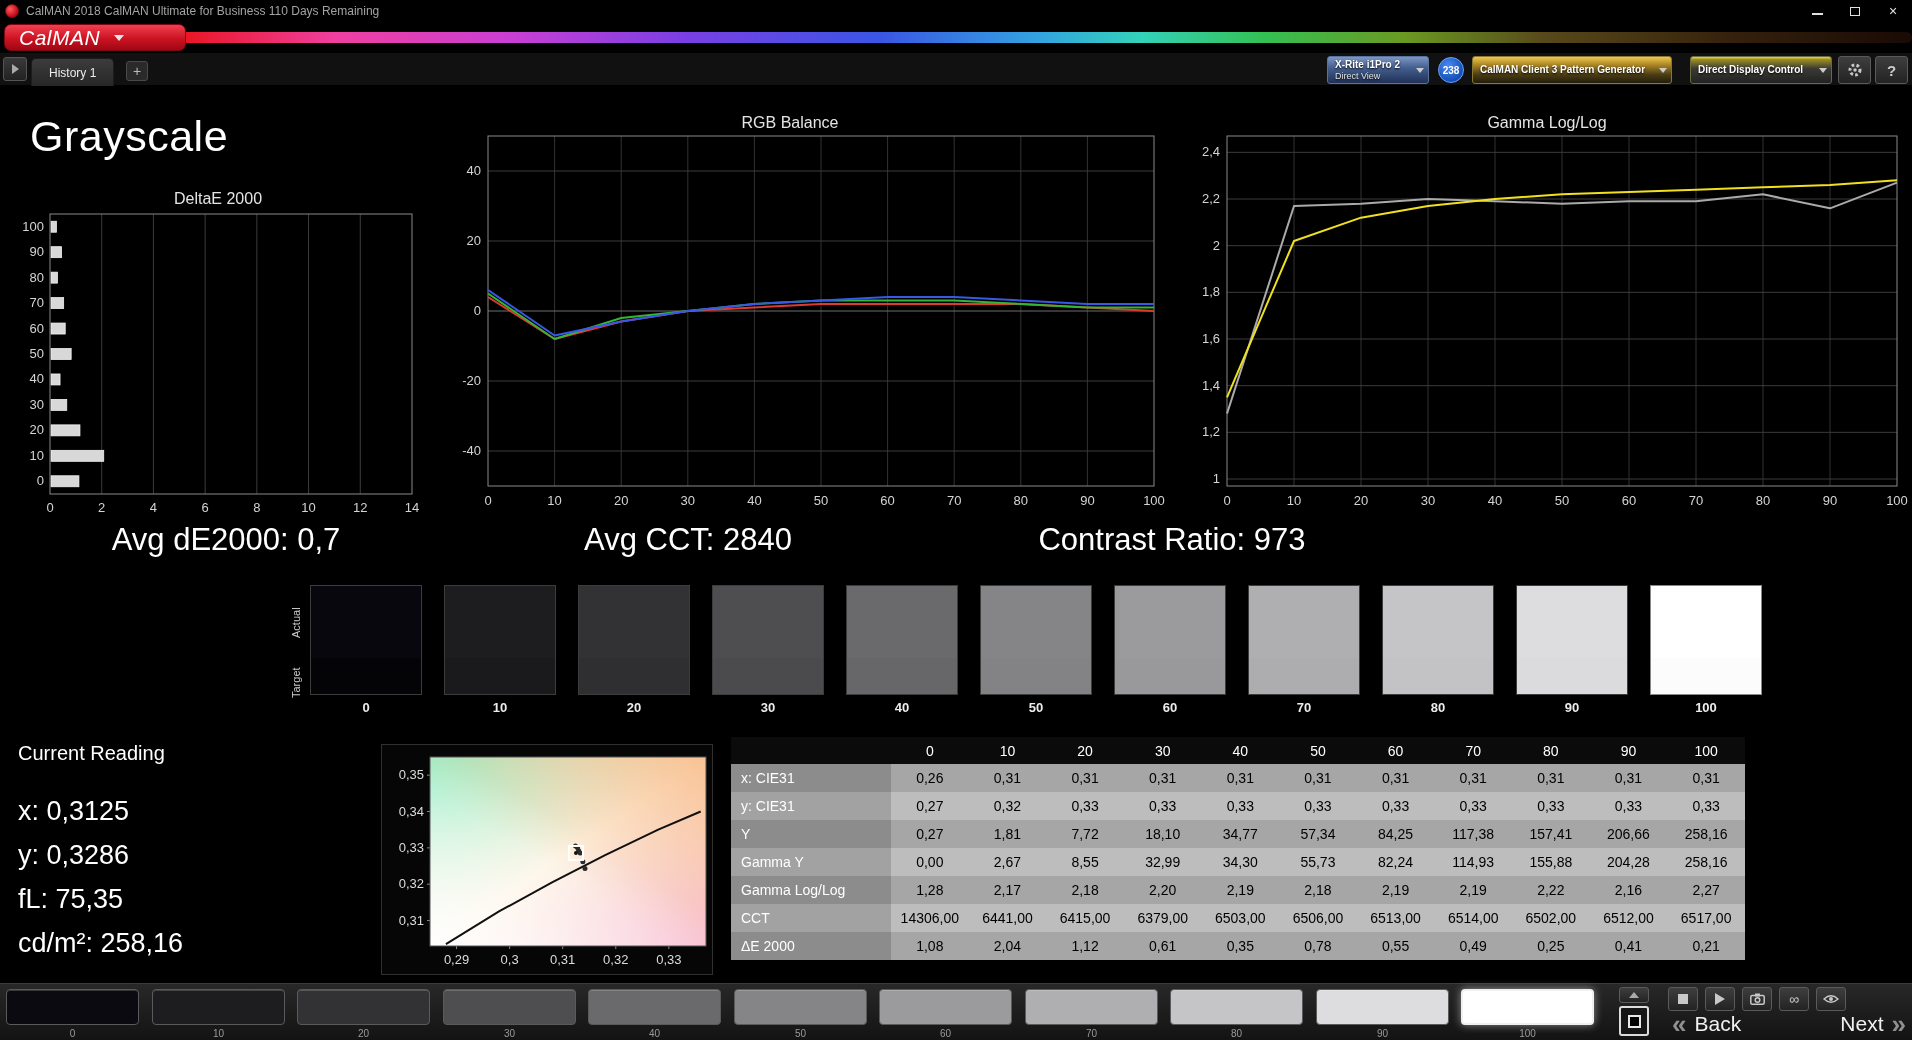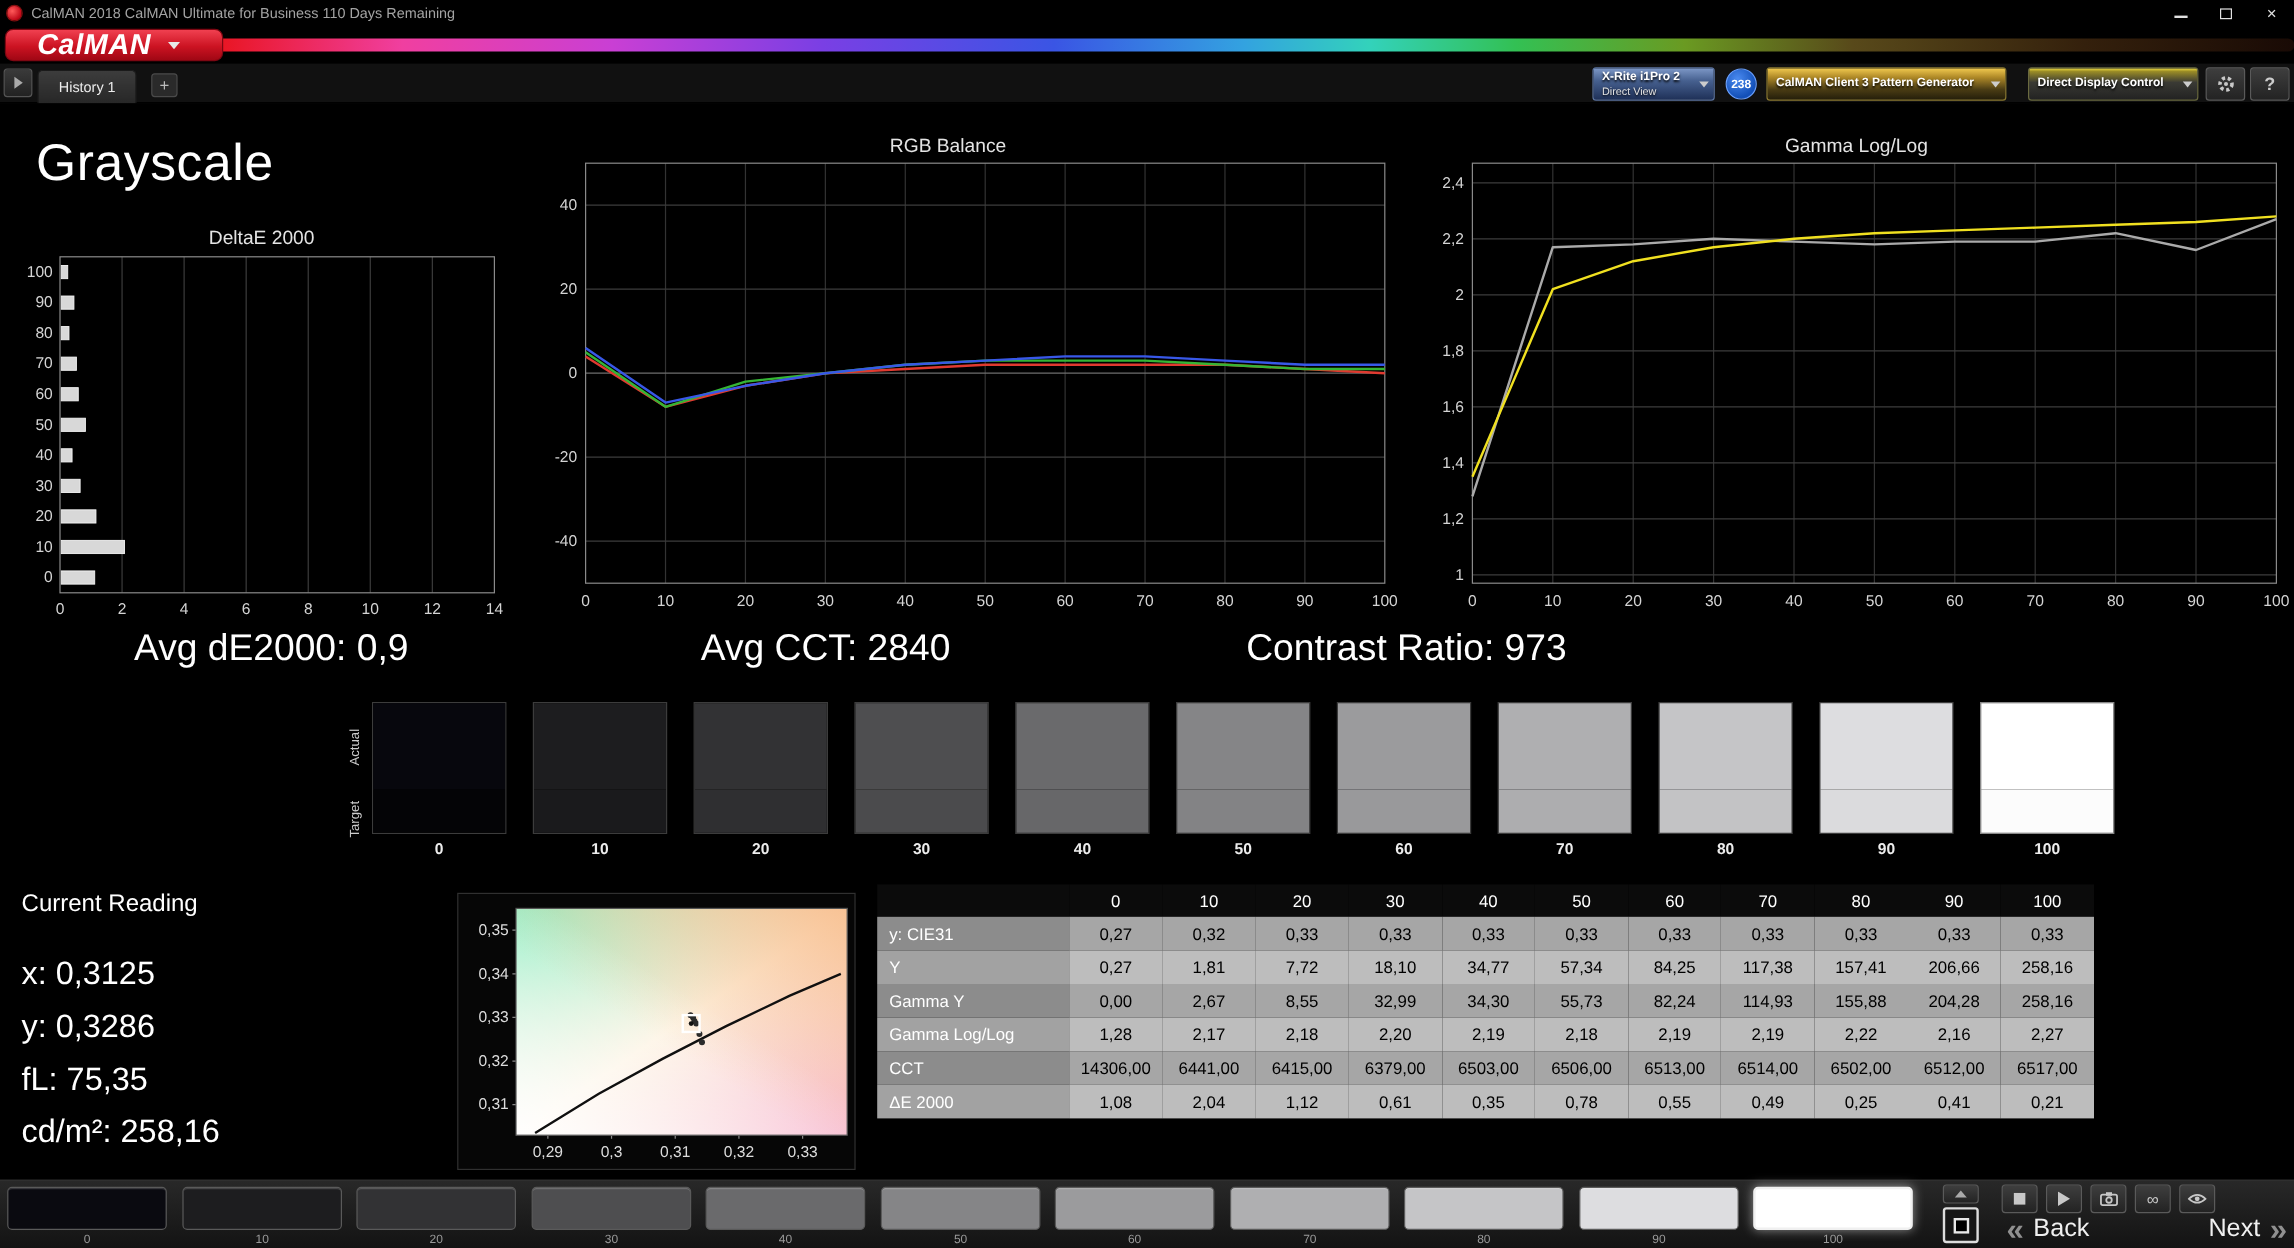--- a/index.html
+++ b/index.html
@@ -18,21 +18,21 @@
   .min-glyph{width:11px;height:2px;background:#e0e0e0;margin-top:6px}
   .max-glyph{width:10px;height:9px;border:1.5px solid #e0e0e0}
 
   
   .logobar{position:absolute;left:0;top:22px;width:1912px;height:31px;background:#000}
   .rainbow{position:absolute;left:160px;right:0;top:10px;height:11px;border-radius:6px;
     background:linear-gradient(90deg,#e80f0f 0%,#f03fa0 10%,#c93fd4 20%,#7a3fe4 30%,#3a55e4 41%,#33a2e0 50%,#33d2bb 56%,#33c053 63%,#6a9a22 71%,#58491a 79%,#34200c 90%,#190a05 100%)}
   .calman-badge{position:absolute;left:4px;top:2px;width:182px;height:27px;border-radius:7px;
     background:linear-gradient(180deg,#f04050 0%,#cc1322 55%,#a00714 100%);
     display:flex;align-items:center;border:1px solid #7e0712}
-  .calman-text{color:#fff;font-size:24px;font-weight:bold;font-style:italic;padding-left:26px;letter-spacing:.5px}
+  .calman-text{color:#fff;font-size:21px;font-weight:normal;font-style:italic;padding-left:14px;letter-spacing:.5px}
   .caret{width:0;height:0;border-left:5px solid transparent;border-right:5px solid transparent;border-top:6px solid #e8e8e8}
   .calman-badge .caret{margin-left:14px}
 
   
   .tabbar{position:absolute;left:0;top:53px;width:1912px;height:33px;background:#111;border-bottom:1px solid #000}
   .expand-btn{position:absolute;left:3px;top:57px;width:24px;height:24px;background:linear-gradient(180deg,#3a3a3a,#222);
     border:1px solid #555;border-radius:3px;display:flex;align-items:center;justify-content:center}
   .tri-right{width:0;height:0;border-top:5px solid transparent;border-bottom:5px solid transparent;border-left:7px solid #aaa}
   .tab{position:absolute;left:31px;top:58px;height:28px;line-height:28px;padding:0 17px;background:linear-gradient(180deg,#3c3c3c,#272727);
     border:1px solid #1c1c1c;border-bottom:none;border-radius:5px 5px 0 0;color:#ececec;font-size:12px}
@@ -295,21 +295,21 @@
       <text x="35" y="121.66666666666671" text-anchor="end" fill="#d4d4d4" font-size="13" font-family="&quot;Liberation Sans&quot;,sans-serif">2</text>
       <line x1="42" x2="712" y1="71" y2="71" stroke="#3c3c3c"></line>
       <text x="35" y="75" text-anchor="end" fill="#d4d4d4" font-size="13" font-family="&quot;Liberation Sans&quot;,sans-serif">2,2</text>
       <line x1="42" x2="712" y1="24.33333333333337" y2="24.33333333333337" stroke="#3c3c3c"></line>
       <text x="35" y="28.33333333333337" text-anchor="end" fill="#d4d4d4" font-size="13" font-family="&quot;Liberation Sans&quot;,sans-serif">2,4</text>
       <rect x="42" y="8" width="670" height="350" fill="none" stroke="#8a8a8a"></rect>
       <polyline points="42,285.6666666666667 109,78.00000000000006 176,75.66666666666669 243,71 310,73.33333333333337 377,75.66666666666669 444,73.33333333333337 510.99999999999994,73.33333333333337 578,66.33333333333331 645,80.33333333333331 712,54.666666666666686" fill="none" stroke="#aaaaaa" stroke-width="2" stroke-linejoin="round"></polyline>
       <polyline points="42,269.3333333333333 109,113.00000000000003 176,89.66666666666669 243,78.00000000000006 310,71 377,66.33333333333331 444,64.00000000000006 510.99999999999994,61.666666666666686 578,59.33333333333337 645,57.00000000000006 712,52.33333333333343" fill="none" stroke="#f0e020" stroke-width="2" stroke-linejoin="round"></polyline>
     </svg>
 
-  <div class="stat s1">Avg dE2000: 0,9</div>
+  <div class="stat s1">Avg dE2000: 0,7</div>
   <div class="stat s2">Avg CCT: 2840</div>
   <div class="stat s3">Contrast Ratio: 973</div>
 
   <div class="strip" id="swatch-strip">
     <div class="vlabel v-actual">Actual</div>
     <div class="vlabel v-target">Target</div>
   <div class="swatch" style="left: 310px;">
         <div class="sw-actual" style="background: rgb(7, 7, 13);"></div>
         <div class="sw-target" style="background: rgb(4, 4, 6);"></div>
       </div>
@@ -437,20 +437,34 @@
           <th>50</th>
           <th>60</th>
           <th>70</th>
           <th>80</th>
           <th>90</th>
           <th>100</th>
         </tr>
     </thead>
     <tbody>
         <tr>
+          <td class="rowlabel">x: CIE31</td>
+          <td>0,26</td>
+          <td>0,31</td>
+          <td>0,31</td>
+          <td>0,31</td>
+          <td>0,31</td>
+          <td>0,31</td>
+          <td>0,31</td>
+          <td>0,31</td>
+          <td>0,31</td>
+          <td>0,31</td>
+          <td>0,31</td>
+        </tr>
+        <tr>
           <td class="rowlabel">y: CIE31</td>
           <td>0,27</td>
           <td>0,32</td>
           <td>0,33</td>
           <td>0,33</td>
           <td>0,33</td>
           <td>0,33</td>
           <td>0,33</td>
           <td>0,33</td>
           <td>0,33</td>

